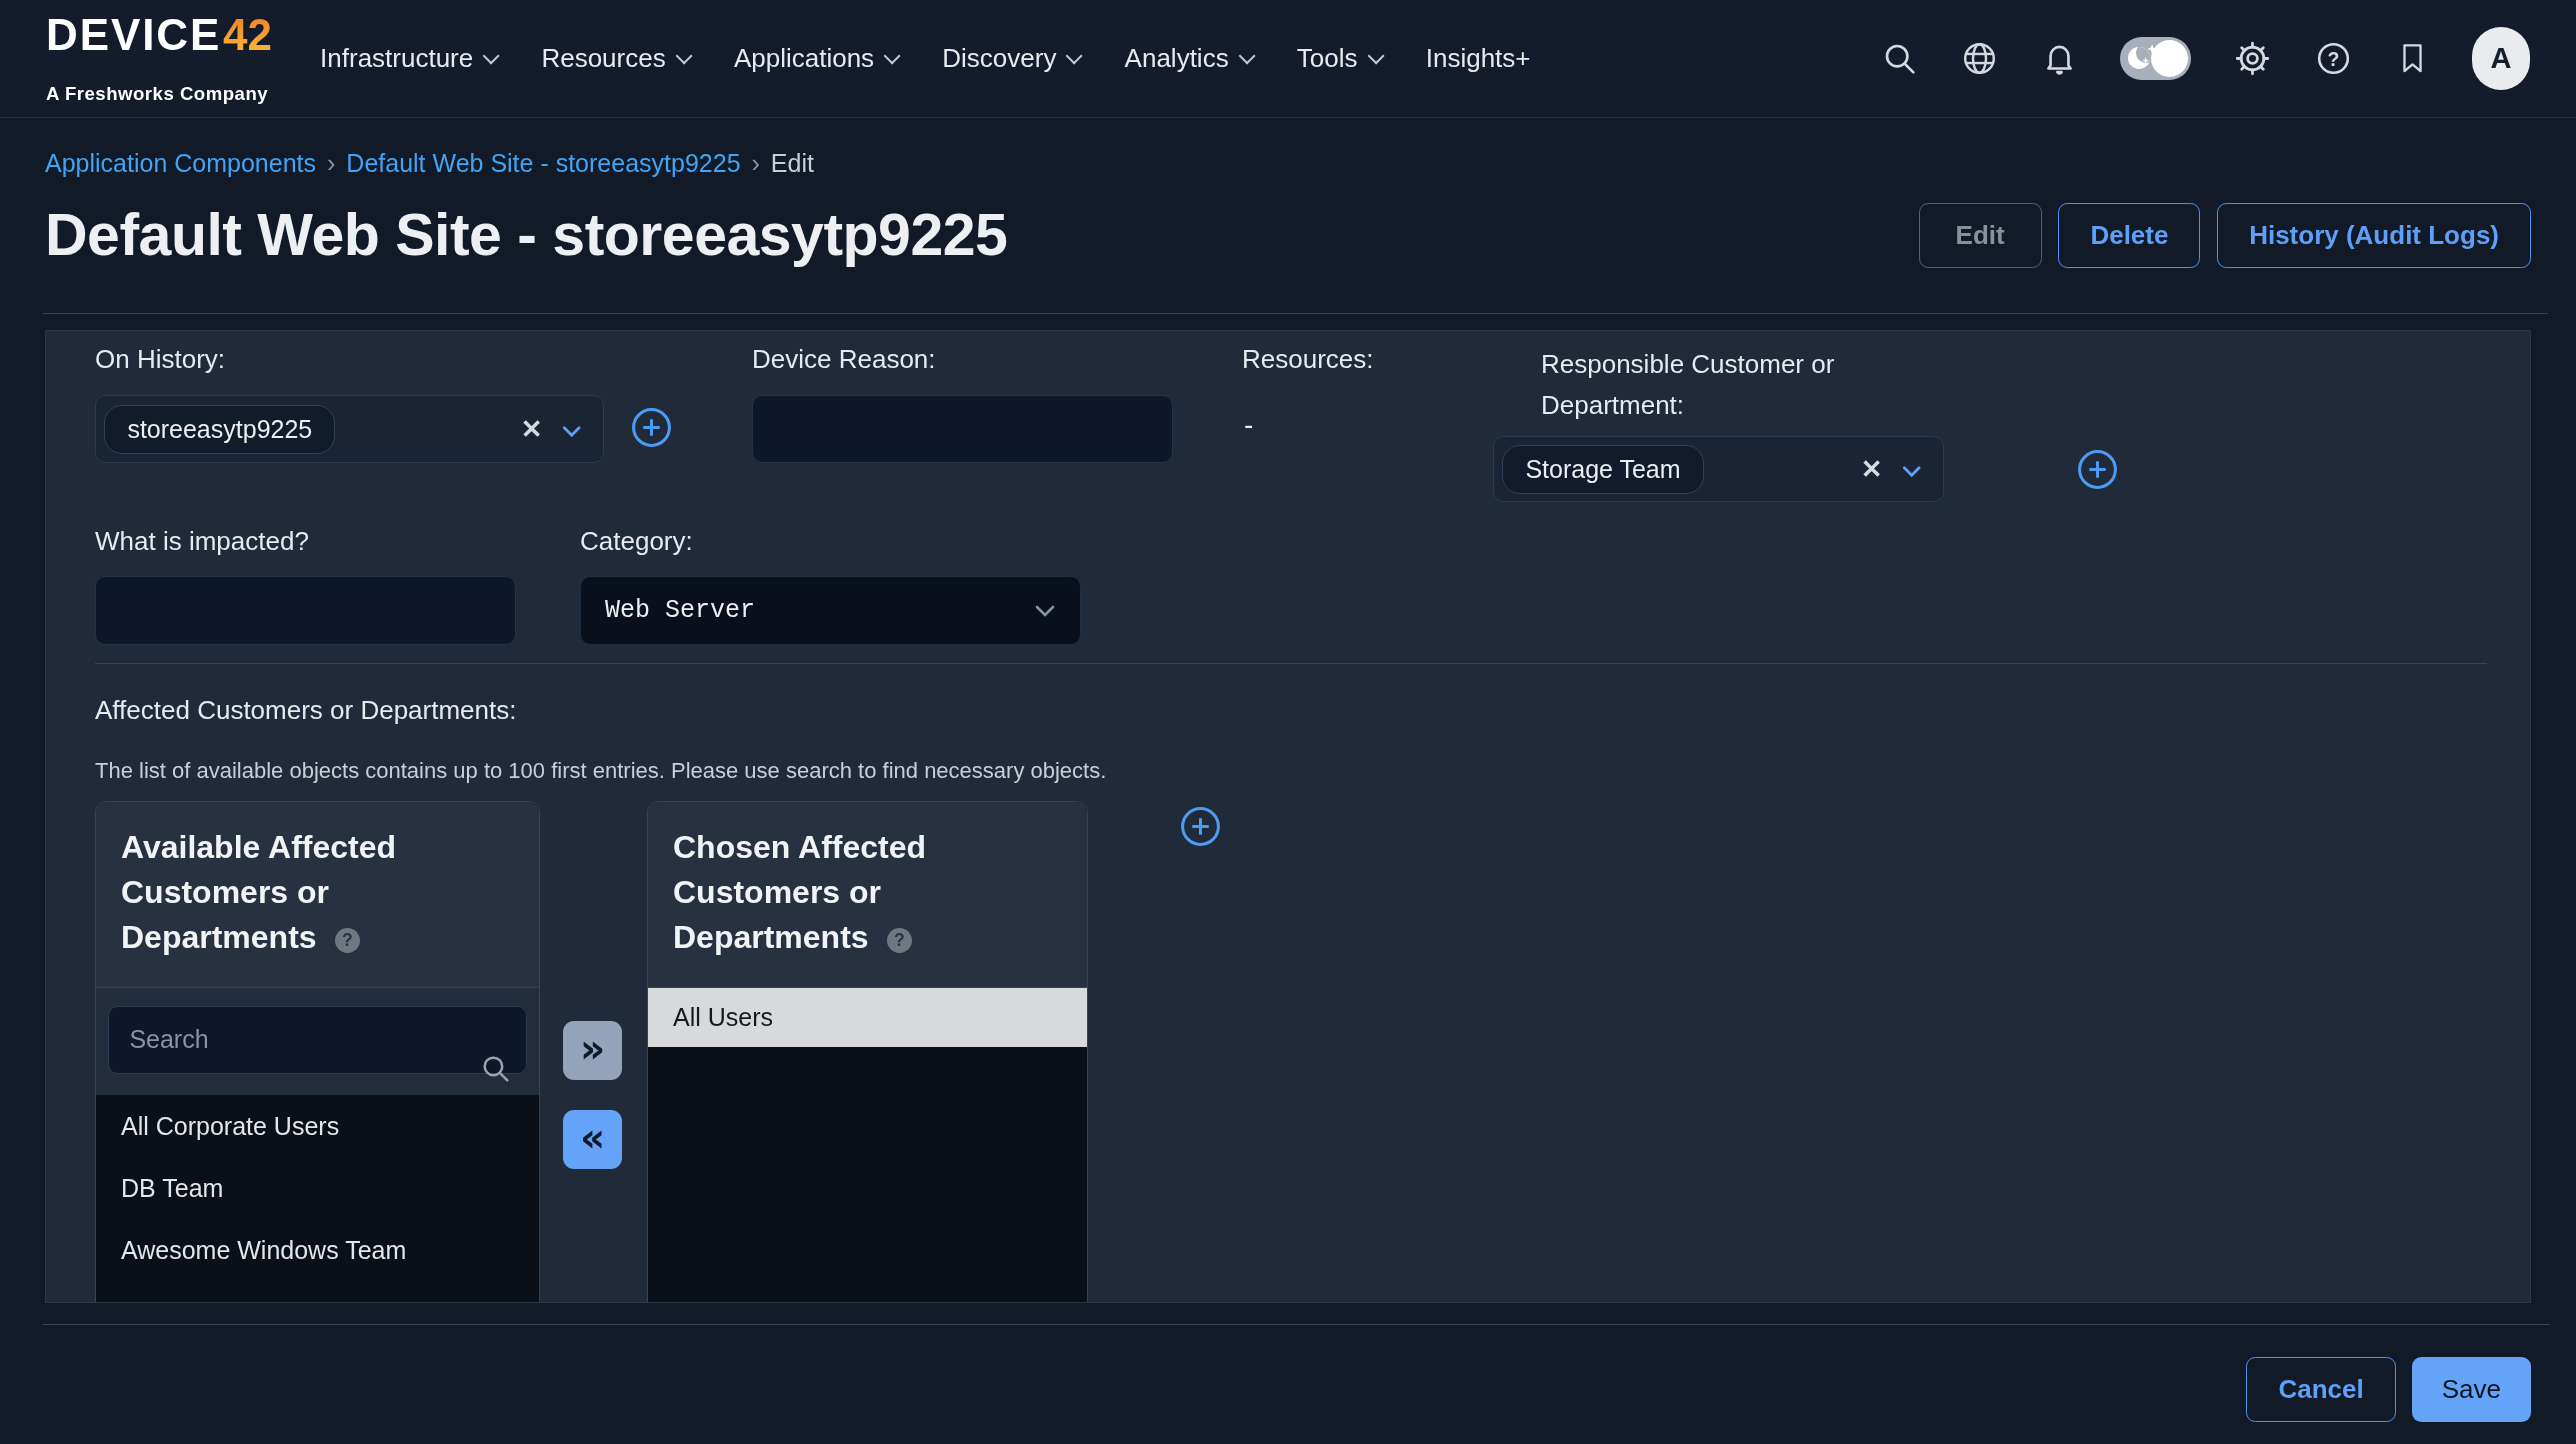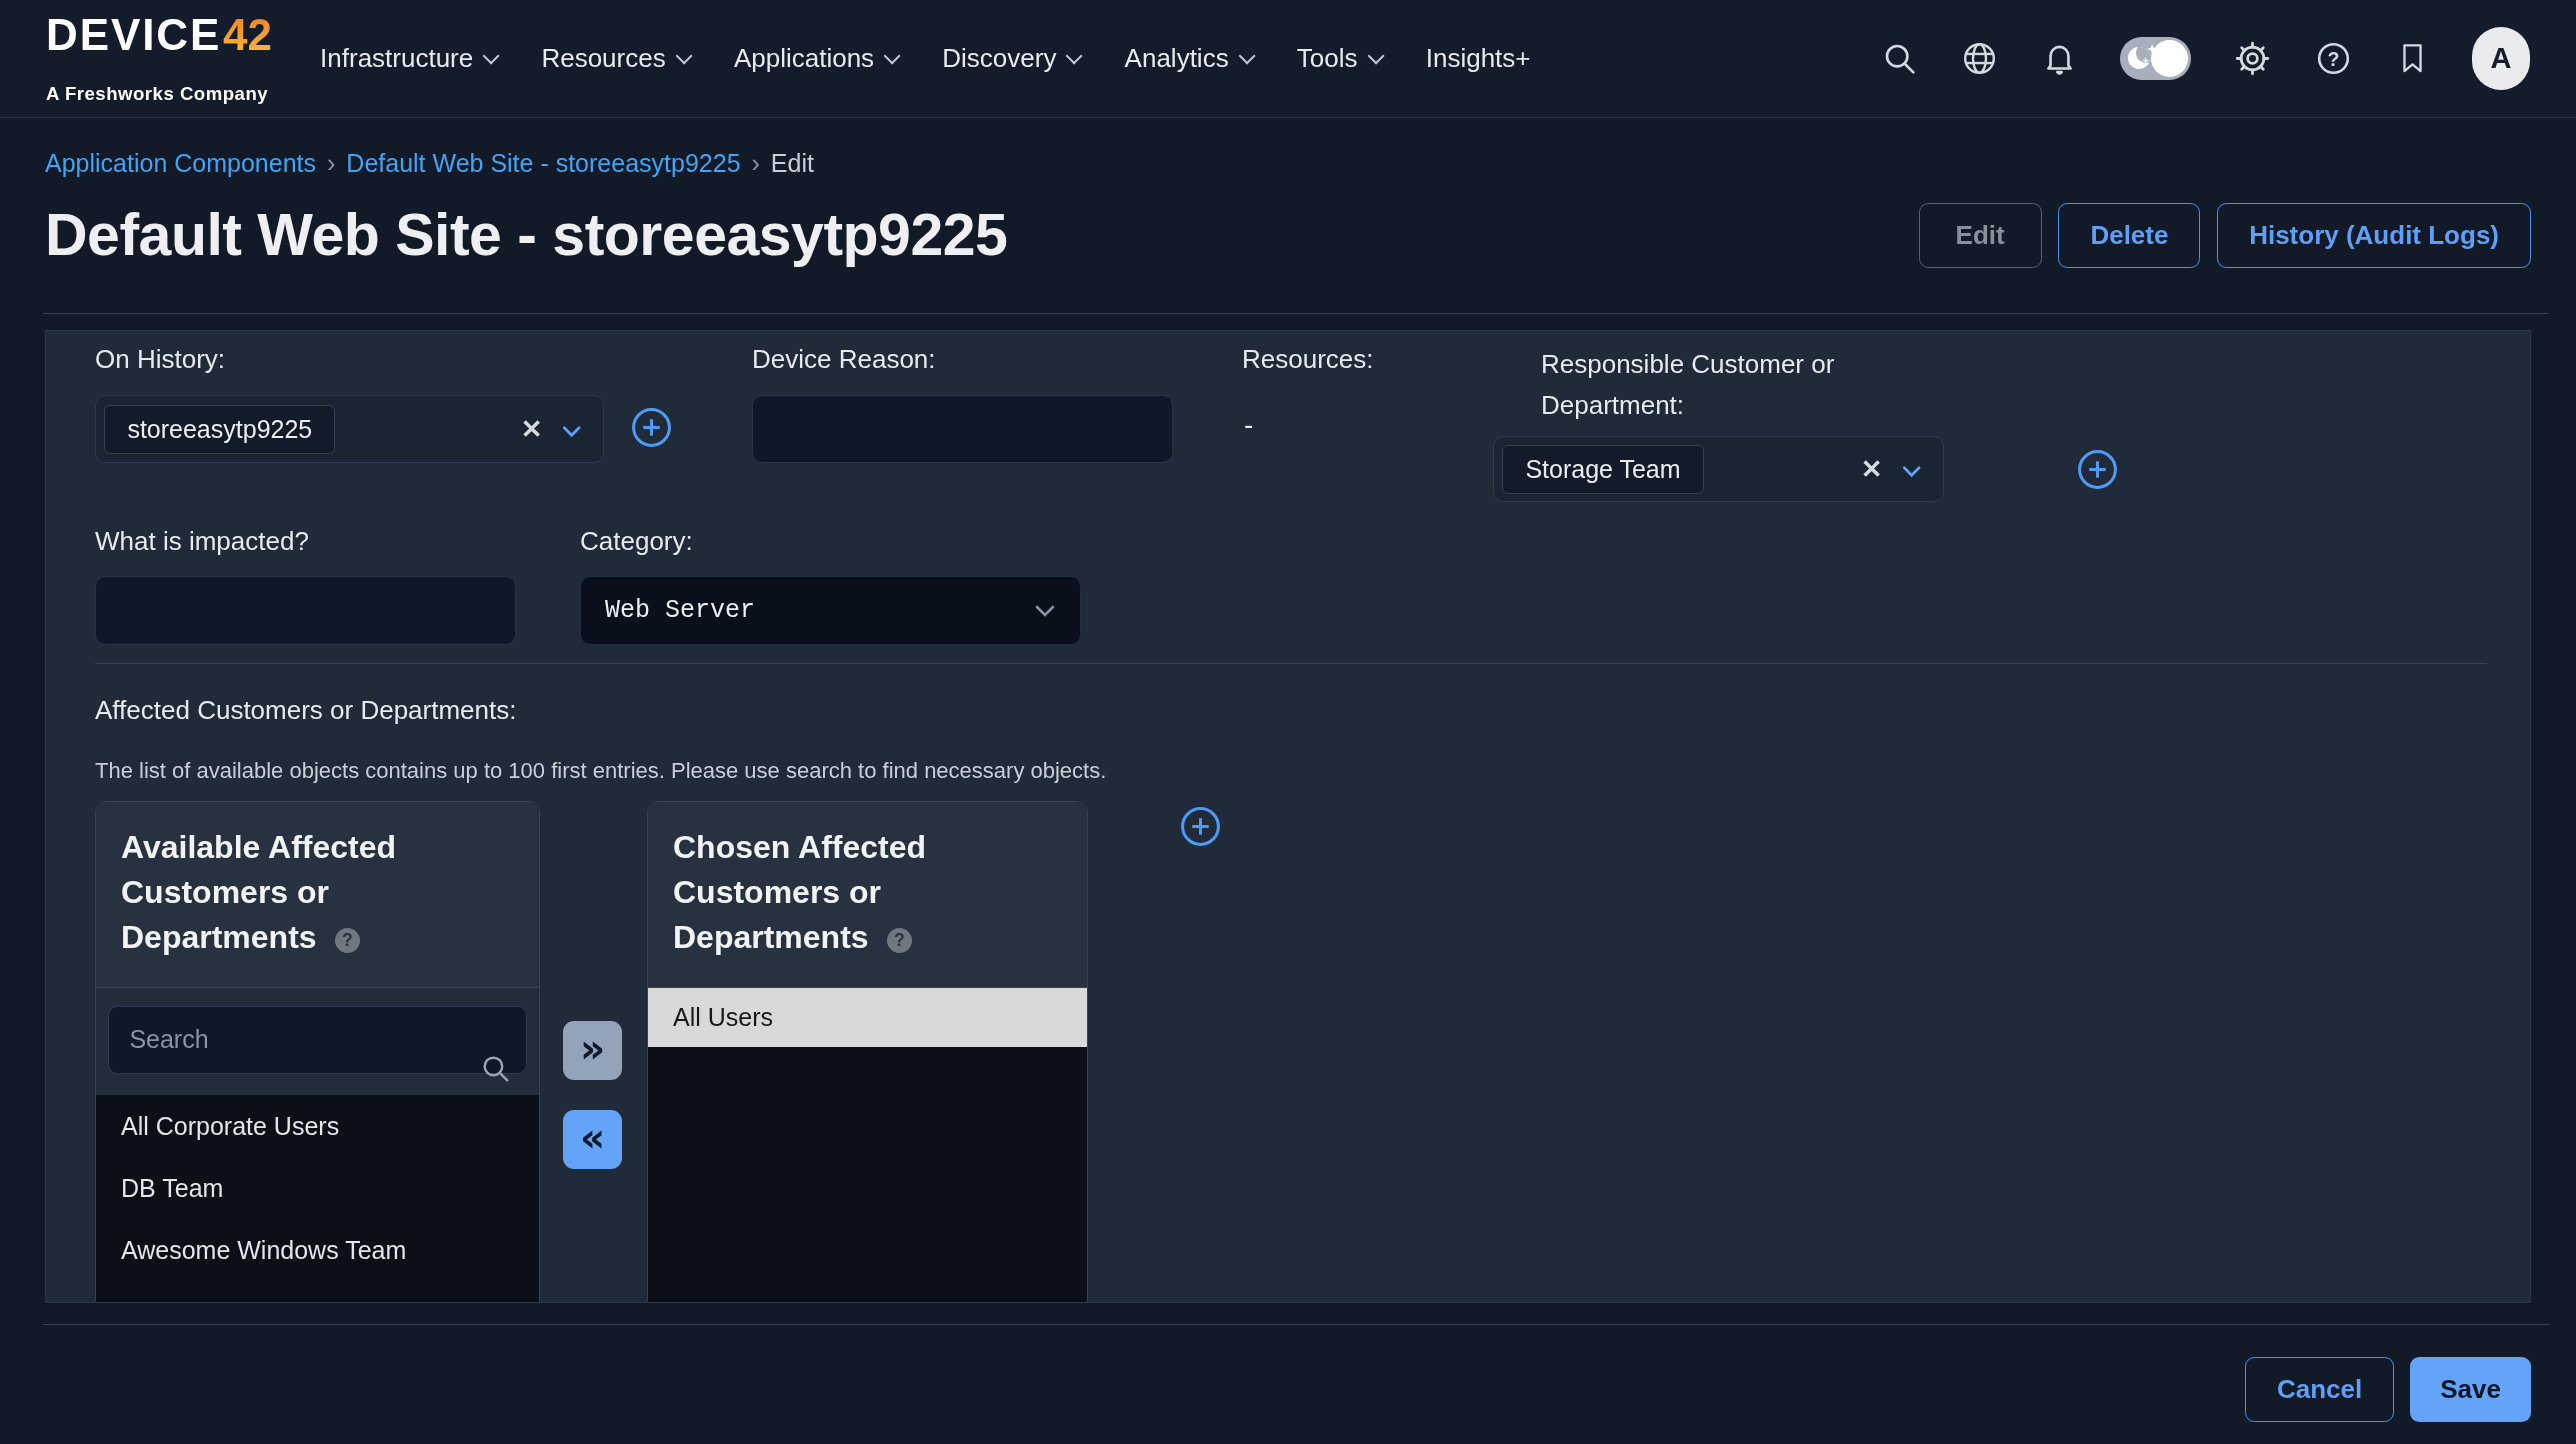--- a/index.html
+++ b/index.html
@@ -47,21 +47,21 @@
   .breadcrumb a{color:#41A4F5;text-decoration:none;cursor:pointer;}
   .breadcrumb .sep{color:#8A93A1;margin:0 11px;}
   .breadcrumb .current{color:#C9CED6;}
   .title-row{display:flex;align-items:center;margin:7.4px 45px 0;height:100px;}
   .title-row h1{margin:0;font-size:59px;font-weight:700;color:#EDEFF2;letter-spacing:-0.5px;}
   .actions{margin-left:auto;display:flex;gap:16.7px;align-items:center;}
   .btn{height:65px;border-radius:9.3px;font-size:26px;font-weight:600;background:transparent;
     font-family:"Liberation Sans",sans-serif;cursor:pointer;}
   .btn.outline{border:1.9px solid #4E92F0;color:#5E9FF7;padding:0 31px;}
   .btn.ghost{border:1.9px solid #59616D;color:#8A9099;padding:0 36px;cursor:default;}
-  .btn.primary{background:#64A4F8;color:#0E1625;border:none;padding:0 30px;font-weight:700;}
+  .btn.primary{background:#64A4F8;color:#0E1625;border:none;padding:0 30px;font-weight:400;}
   .title-divider{margin:28px 28px 0 43px;border-top:1.9px solid #3A4150;}
   
   .panel{
     margin:16px 45px 0;height:973px;
     background:#202A38;border:0.9px solid #2C3848;
     position:relative;overflow:hidden;box-sizing:border-box;
   }
   .f-label{position:absolute;font-size:26px;color:#E7EAEF;}
   #lbl-on-device{left:49px;top:13px;}
   #lbl-device-reason{left:706px;top:13px;}
@@ -69,21 +69,21 @@
   #lbl-responsible{left:1495px;top:13px;width:353px;line-height:41px;}
   #lbl-impacted{left:49px;top:195px;}
   #lbl-category{left:534px;top:195px;}
   #lbl-affected{left:49px;top:364px;}
   #val-resources{position:absolute;left:1198px;top:78px;font-size:28px;color:#E7EAEF;}
   .select-box{position:absolute;display:flex;align-items:center;background:#1A2433;
     border:1.9px solid #2C3A52;border-radius:10.2px;box-sizing:border-box;cursor:pointer;}
   #sel-on-device{left:49px;top:64px;width:509px;height:68px;}
   #sel-responsible{left:1447px;top:105px;width:451px;height:66px;}
   .chip{margin-left:8.4px;padding:0 22px;height:49px;line-height:46px;background:#121B2A;
-    border:1.9px solid #35415A;border-radius:6px;font-size:25px;color:#ECEEF2;box-sizing:border-box;white-space:nowrap;}
+    border:1.9px solid #35415A;border-radius:18px;font-size:25px;color:#ECEEF2;box-sizing:border-box;white-space:nowrap;}
   .sel-clear{margin-left:auto;color:#D6DBE2;font-size:26px;font-weight:700;cursor:pointer;}
   .sel-chev{margin:3.7px 20.4px 0 18.6px;display:flex;}
   .plus-btn{position:absolute;width:43px;height:43px;background:none;border:none;padding:0;cursor:pointer;}
   #plus-on-device{left:584px;top:75px;}
   #plus-responsible{left:2030px;top:117px;}
   #plus-affected{left:1133px;top:474px;}
   .text-input{position:absolute;background:#0F1828;border:1.9px solid #26334A;border-radius:10.2px;
     color:#E7EAEF;font-size:25px;padding:0 18.6px;box-sizing:border-box;outline:none;
     font-family:"Liberation Sans",sans-serif;}
   #inp-device-reason{left:706px;top:64px;width:421px;height:68px;}

